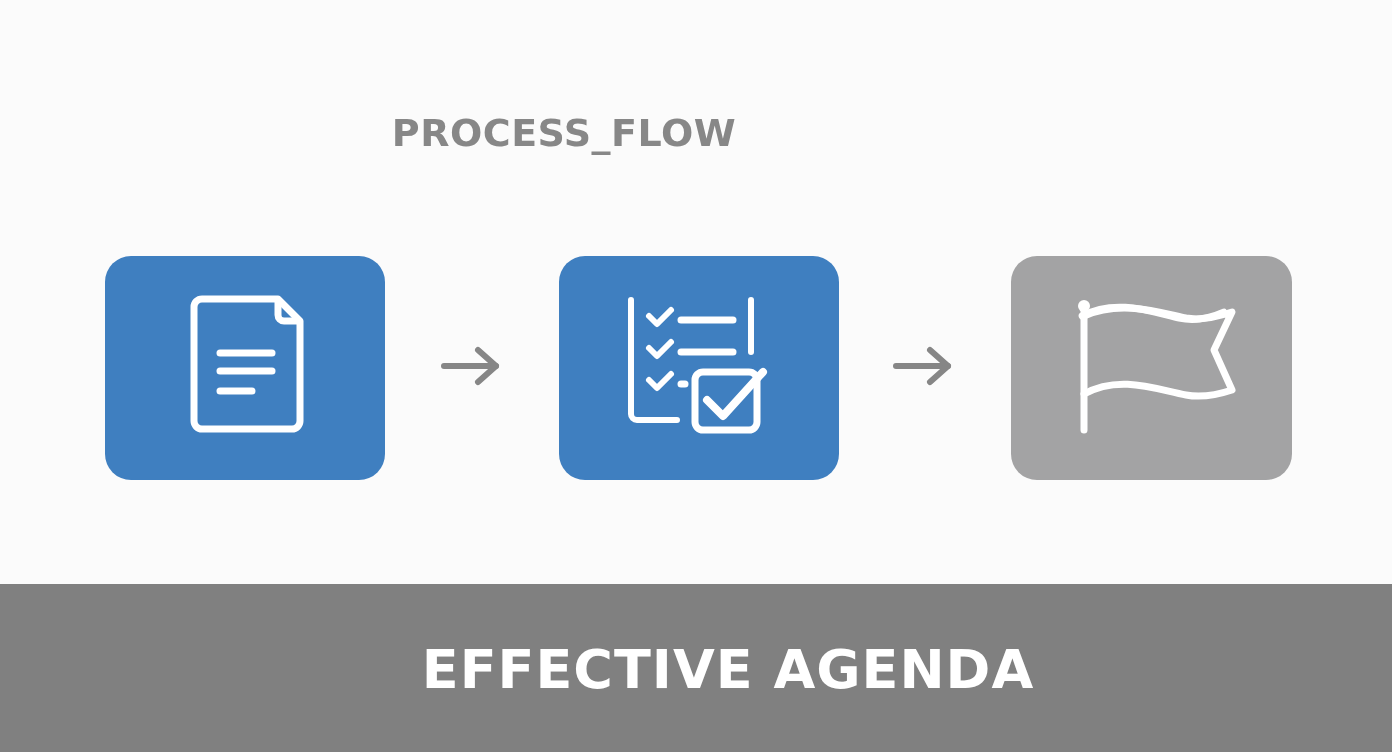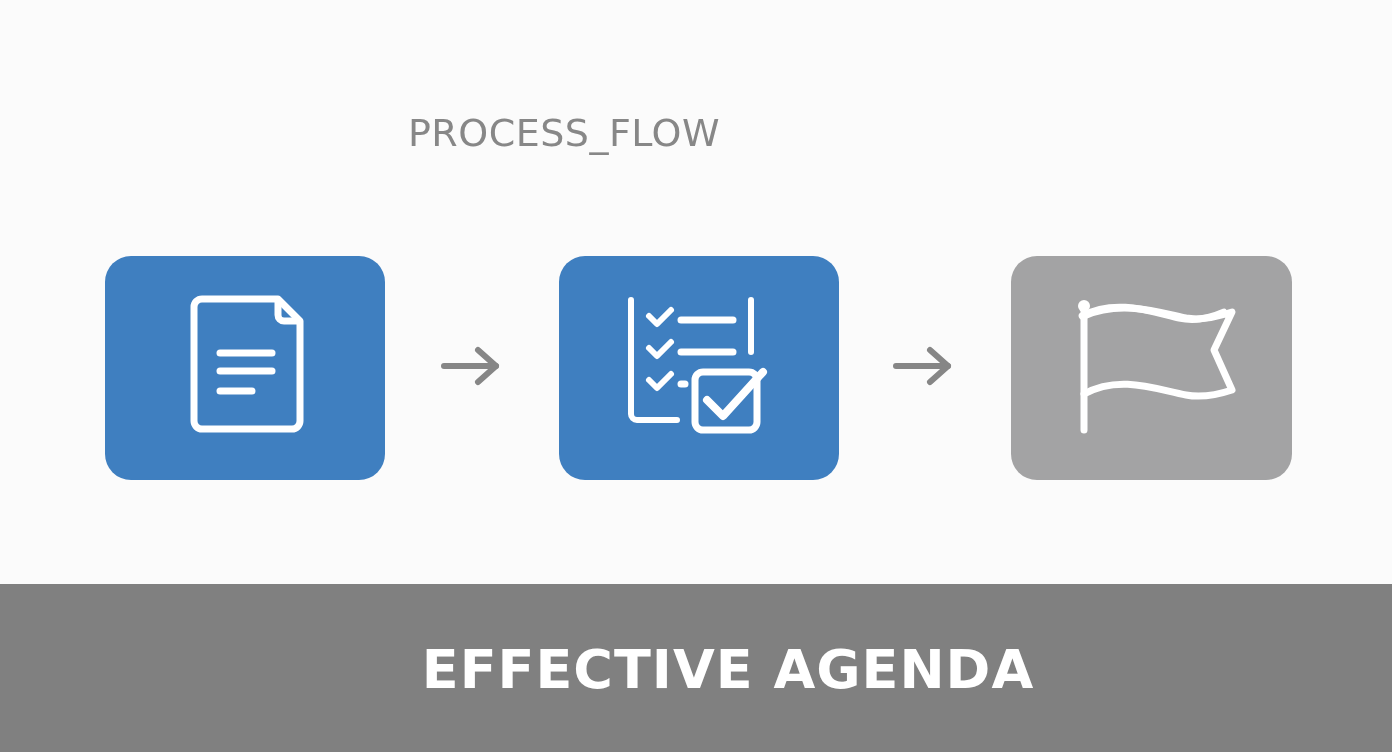--- a/index.html
+++ b/index.html
@@ -13,21 +13,21 @@
       overflow: hidden;
       background: #fbfbfb;
       font-family: "DejaVu Sans", "Liberation Sans", sans-serif;
     }
     .title {
       position: absolute;
       left: 0;
       top: 108px;
       width: 1128px;
       text-align: center;
-      font-weight: normal;
+      font-weight: bold;
       font-size: 38px;
       letter-spacing: 0.5px;
       color: #878787;
       line-height: 50px;
     }
     .step {
       position: absolute;
       top: 256px;
       width: 280px;
       height: 224px;

